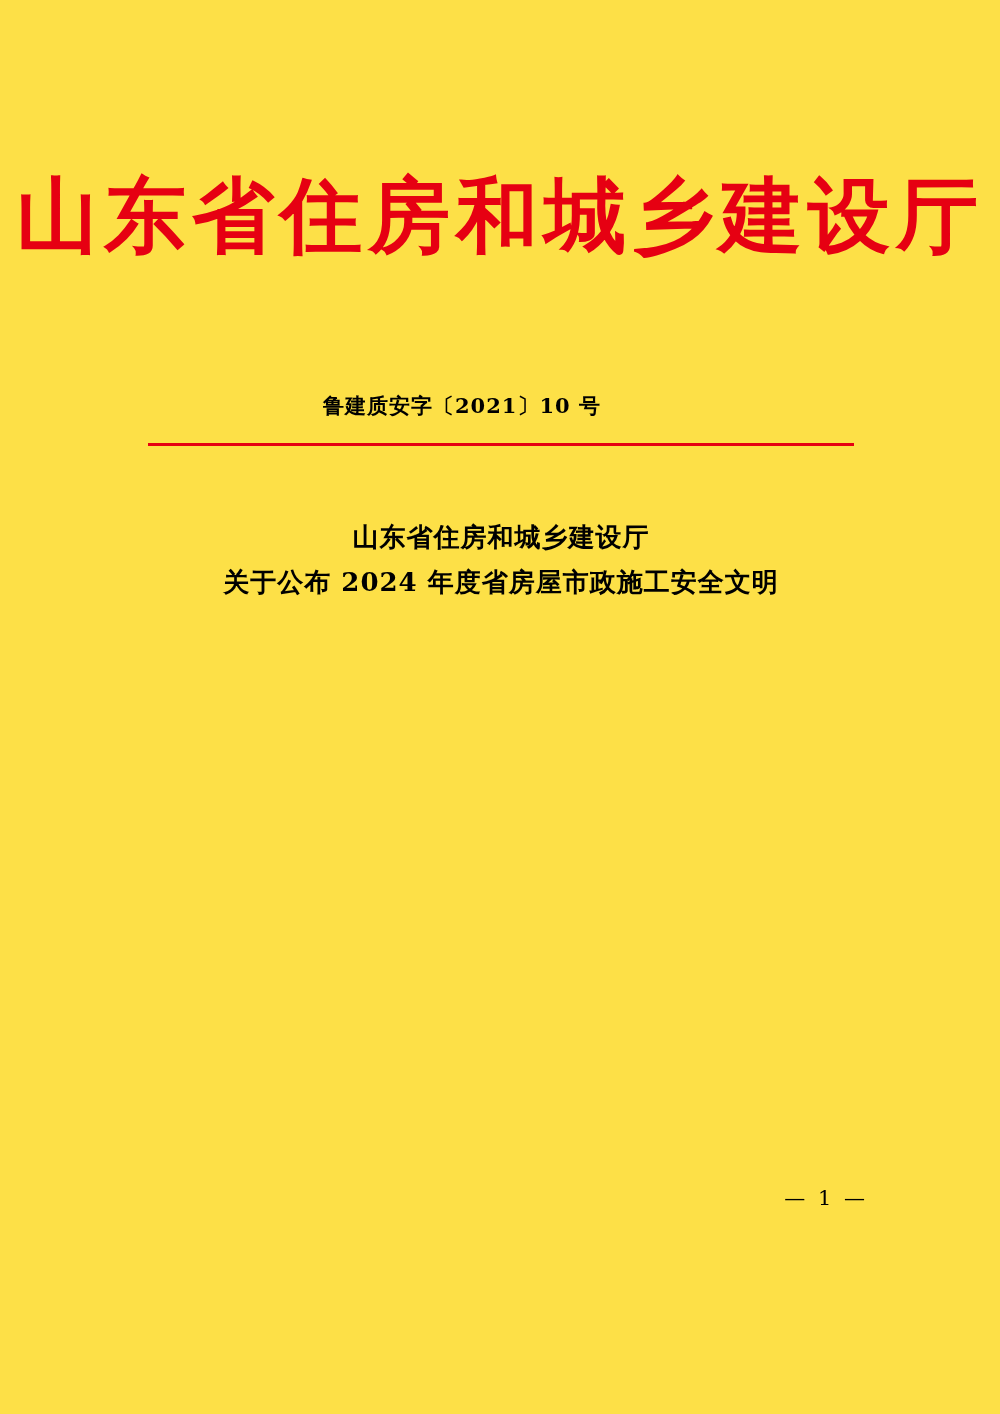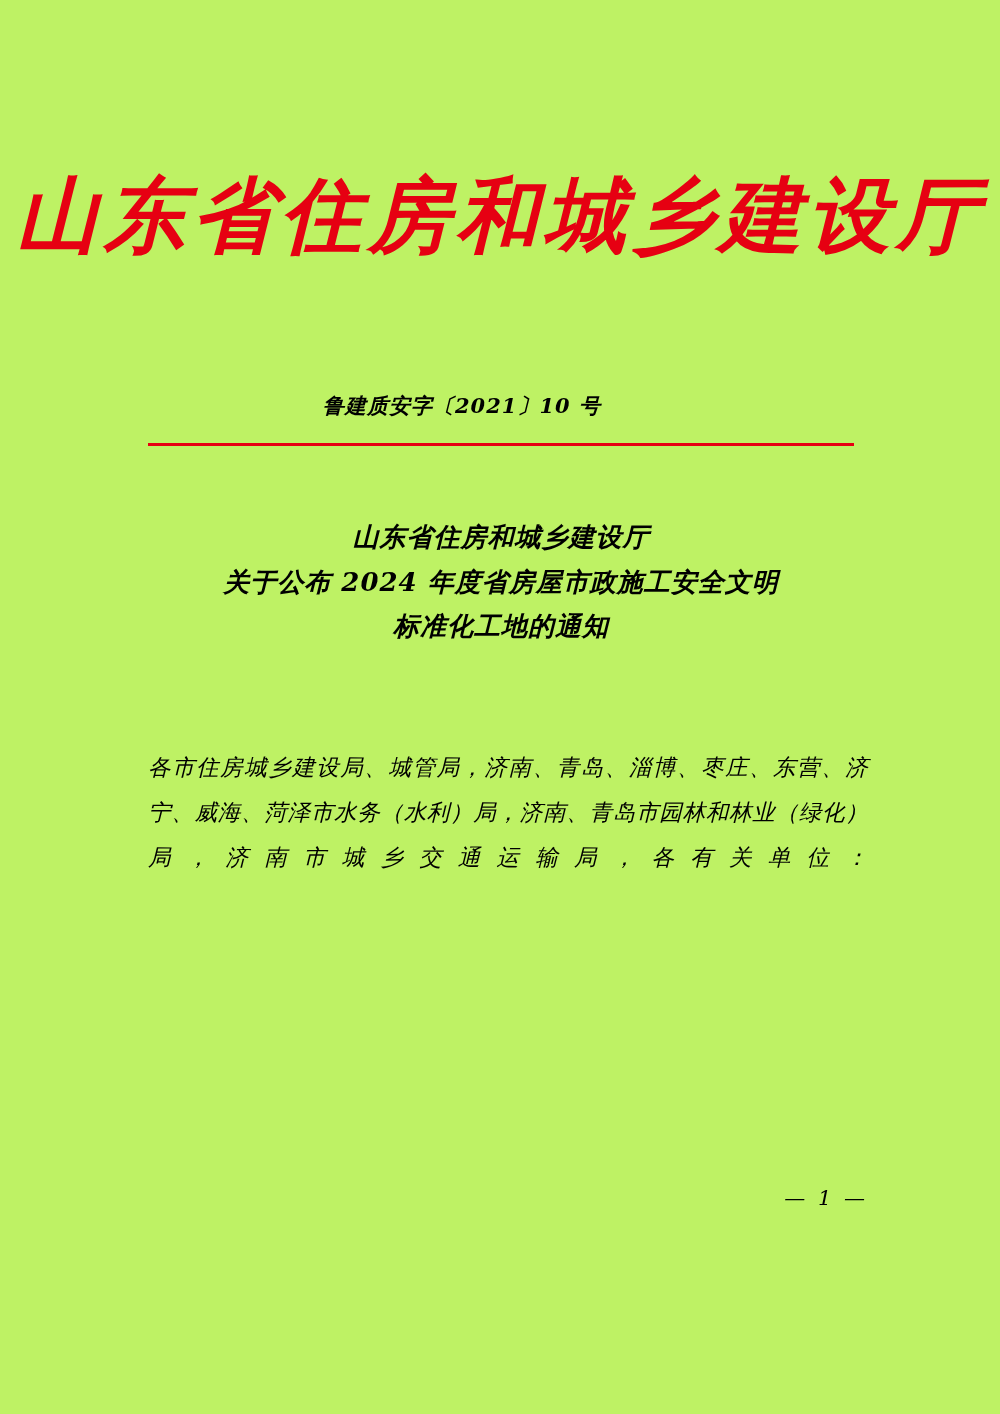--- a/index.html
+++ b/index.html
@@ -14,22 +14,21 @@
     color: #000000;
     position: relative;
     overflow: hidden;
   }
   .page {
     position: absolute;
     left: 0;
     top: 0;
     width: 1000px;
     height: 1414px;
-    background: #bef264;
-    font-style: italic;
+    background: #fde047;
   }
 
   
   .masthead {
     position: absolute;
     left: 0;
     top: 170px;
     width: 1000px;
     text-align: center;
     color: #e60012;
@@ -126,22 +125,20 @@
 
   <div class="masthead">山东省住房和城乡建设厅</div>
 
   <div class="doc-number">鲁建质安字〔2021〕10 号</div>
 
   <div class="red-rule"></div>
 
   <div class="title-block">
     <span class="tline">山东省住房和城乡建设厅</span>
     <span class="tline">关于公布 2024 年度省房屋市政施工安全文明</span>
-    <span class="tline">标准化工地的通知</span>
   </div>
 
   <div class="body-block">
-    <p>各市住房城乡建设局、城管局，济南、青岛、淄博、枣庄、东营、济宁、威海、菏泽市水务（水利）局，济南、青岛市园林和林业（绿化）局，济南市城乡交通运输局，各有关单位：</p>
   </div>
 
   <div class="page-number">— 1 —</div>
 
 </div>
 
 </body></html>

